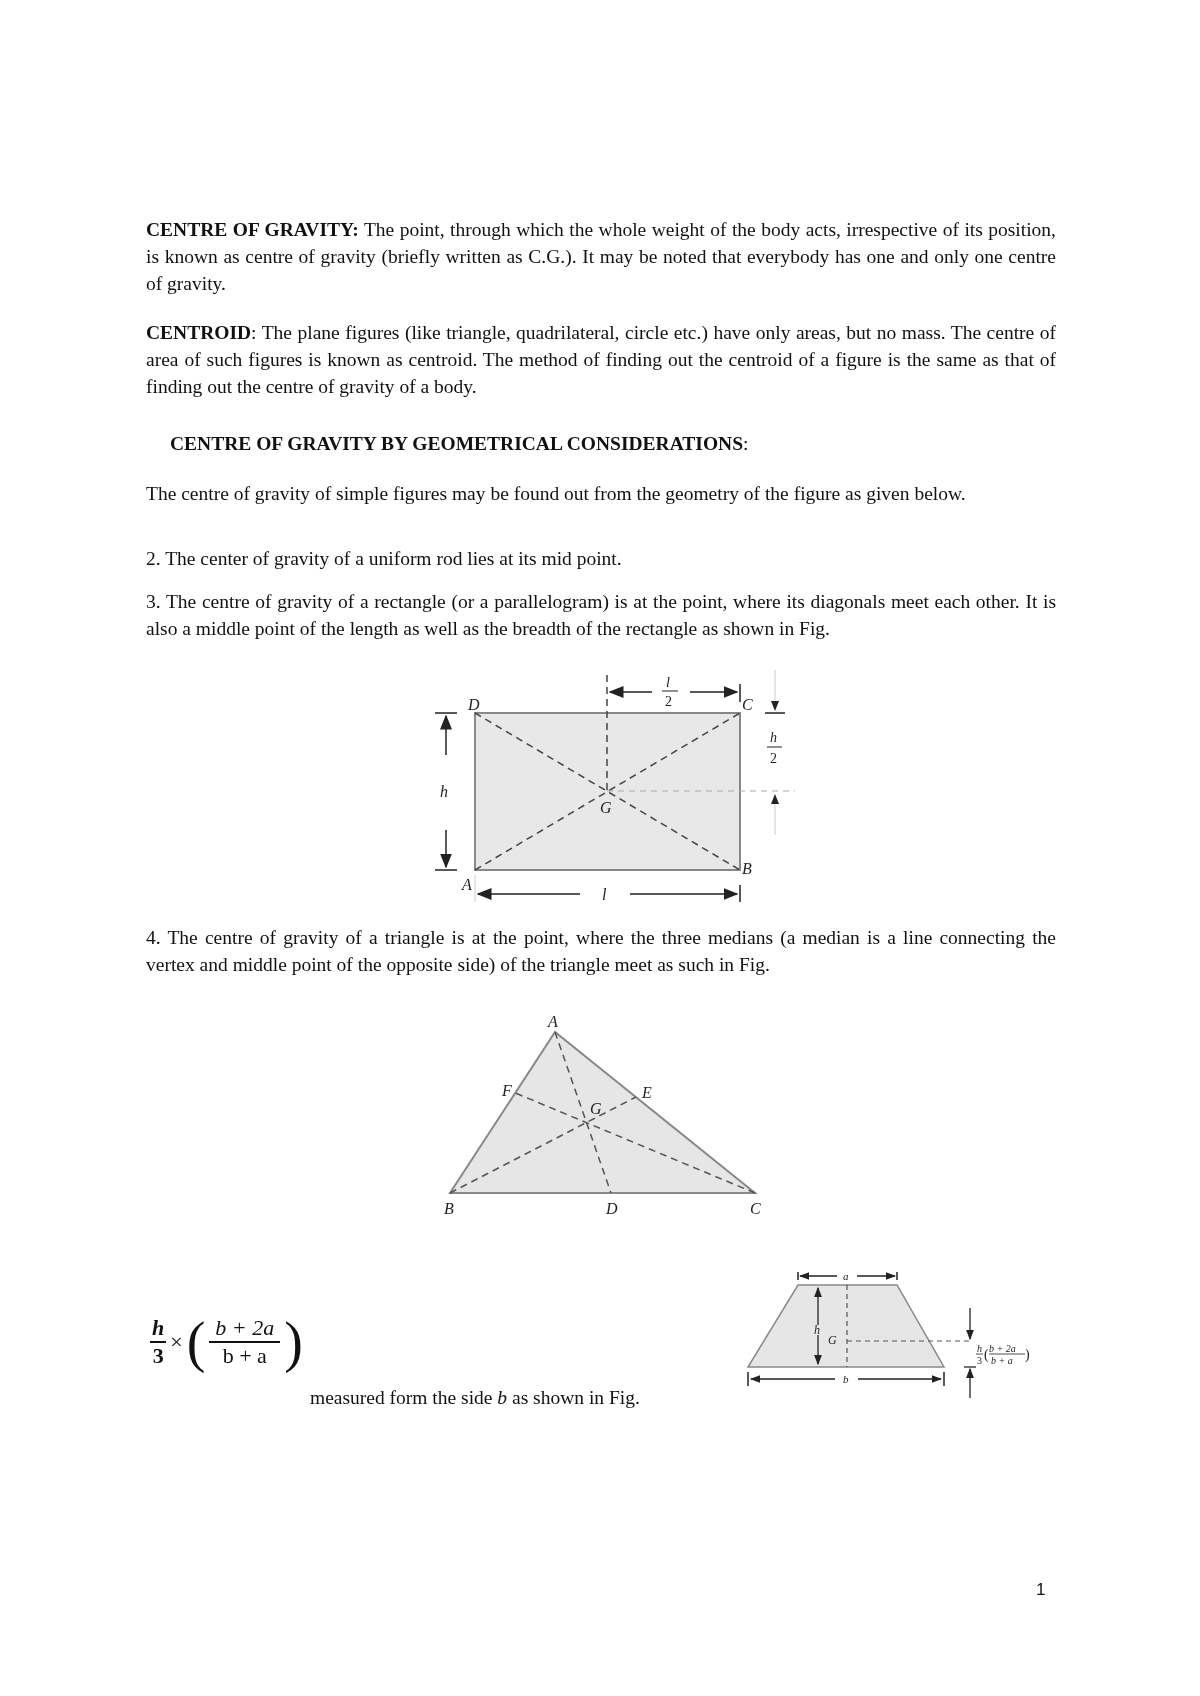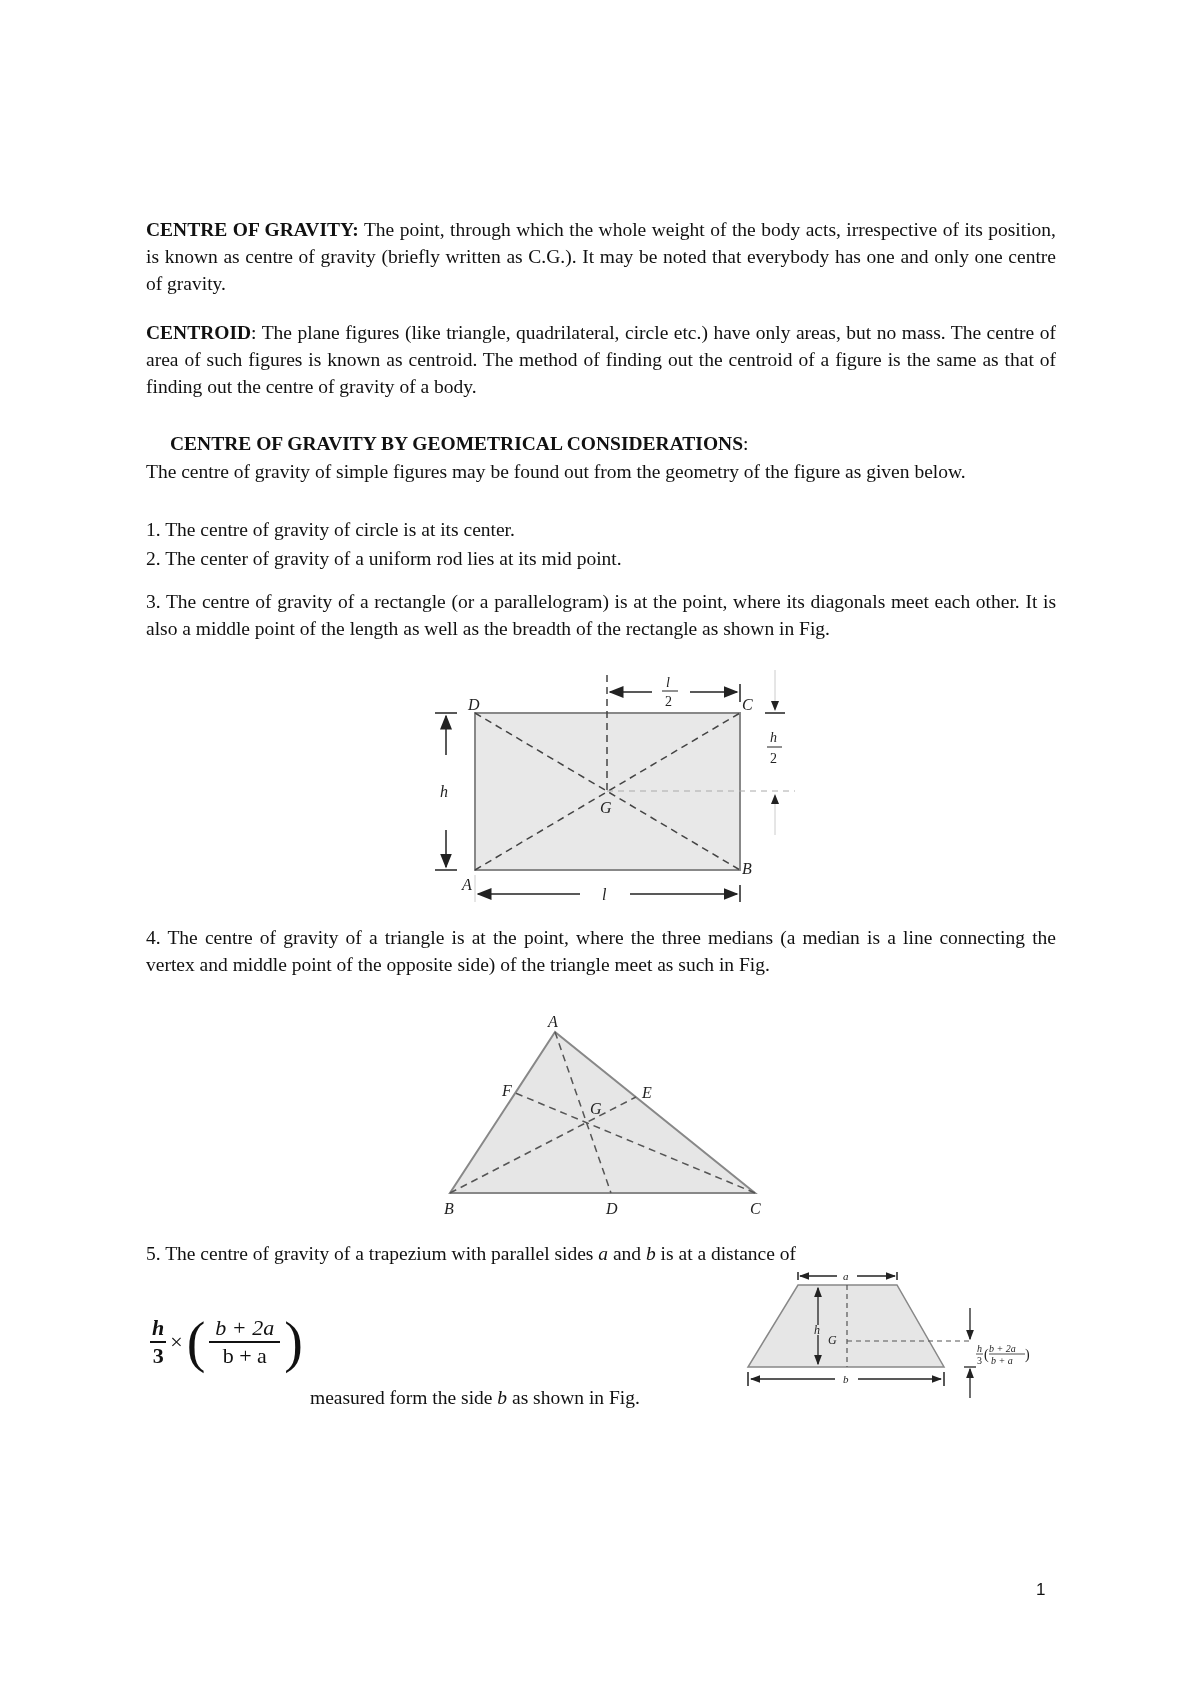--- a/index.html
+++ b/index.html
@@ -27,23 +27,22 @@
 
 <div class="page">
 
 
   <div class="para" style="top:216px;"><b>CENTRE OF GRAVITY:</b><span> The point, through which the whole weight of the body acts, irrespective of its position, is known as centre of gravity (briefly written as C.G.). It may be noted that everybody has one and only one centre of gravity.</span></div>
 
   <div class="para" style="top:319px;"><b>CENTROID</b><span>: The plane figures (like triangle, quadrilateral, circle etc.) have only areas, but no mass. The centre of area of such figures is known as centroid. The method of finding out the centroid of a figure is the same as that of finding out the centre of gravity of a body.</span></div>
 
   <div class="line" style="top:430px;margin-left:24px;"><b>CENTRE OF GRAVITY BY GEOMETRICAL CONSIDERATIONS</b><span>:</span></div>
 
-  <div class="para" style="top:458px;">The centre of gravity of simple figures may be found out from the geometry of the figure as given below.</div>
+  <div class="para" style="top:480px;">The centre of gravity of simple figures may be found out from the geometry of the figure as given below.</div>
 
-  <div class="line" style="top:516px;"><span>1.</span><span> The centre of gravity of circle is at its center.</span></div>
   <div class="line" style="top:545px;"><span>2.</span><span> The center of gravity of a uniform rod lies at its mid point.</span></div>
   <div class="para" style="top:588px;"><span>3.</span><span>  The centre of gravity of a rectangle (or a parallelogram) is at the point, where its diagonals meet each other. It is also a middle point of the length as well as the breadth of the rectangle as shown in Fig.</span></div>
 
   <svg class="fig" style="left:390px; top:670px;" width="420" height="250">
     <defs>
       <marker id="arr" markerWidth="10" markerHeight="10" refX="9" refY="5" orient="auto">
         <path d="M0,1 L10,5 L0,9 Z" fill="#222"></path>
       </marker>
     </defs>
     <rect x="85" y="43" width="265" height="157" fill="#e8e8e8" stroke="#888" stroke-width="2"></rect>
@@ -94,21 +93,20 @@
     <line x1="325" y1="183" x2="83" y2="82" stroke="#555" stroke-width="1.5" stroke-dasharray="7,5"></line>
     <text x="118" y="17" font-size="16">A</text>
     <text x="14" y="204" font-size="16">B</text>
     <text x="320" y="204" font-size="16">C</text>
     <text x="176" y="204" font-size="16">D</text>
     <text x="212" y="88" font-size="16">E</text>
     <text x="72" y="86" font-size="16">F</text>
     <text x="160" y="104" font-size="16">G</text>
   </svg>
 
-  <div class="line" style="top:1240px;"><span>5.</span><span> The centre of gravity of a trapezium with parallel sides </span><span class="it">a</span><span> and </span><span class="it">b</span><span> is at a distance of</span></div>
 
   <div class="formula">
     <span class="frac">
       <div class="num">h</div>
       <div class="den">3</div>
     </span>
     <span style="font-size:22px; vertical-align:middle;">×</span>
     <span style="font-size:56px; vertical-align:middle; font-weight:lighter;">(</span>
     <span class="frac" style="font-weight:normal;">
       <div class="num" style="padding:0 6px;">b + 2a</div>

